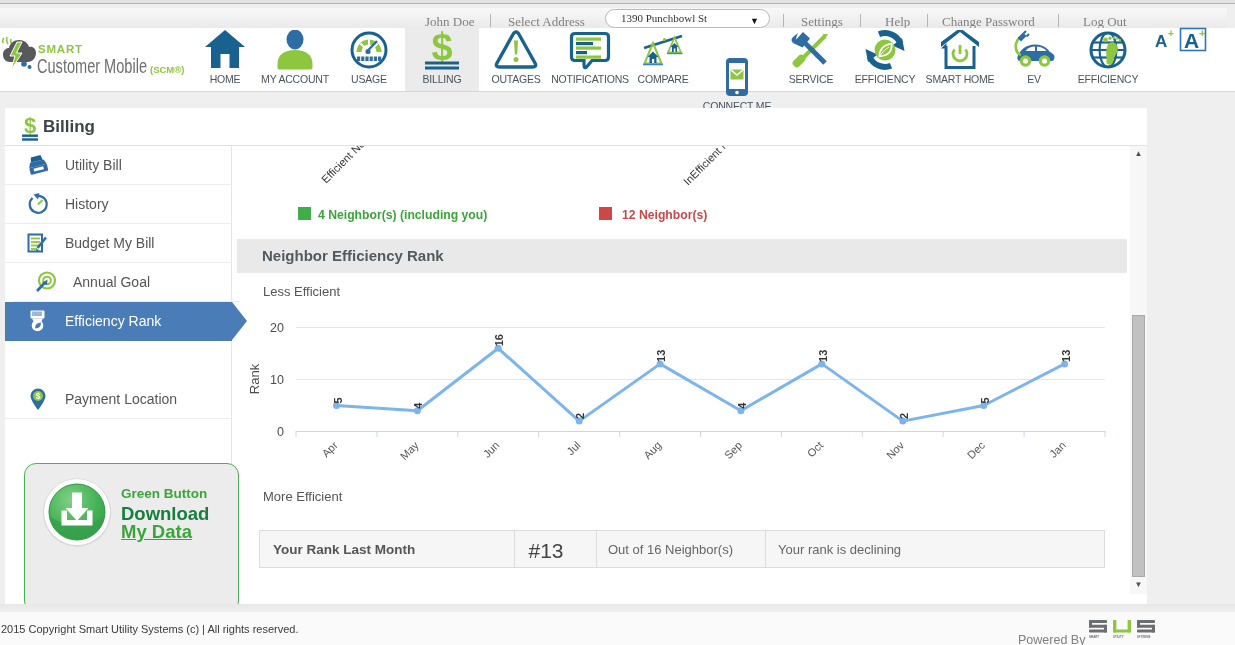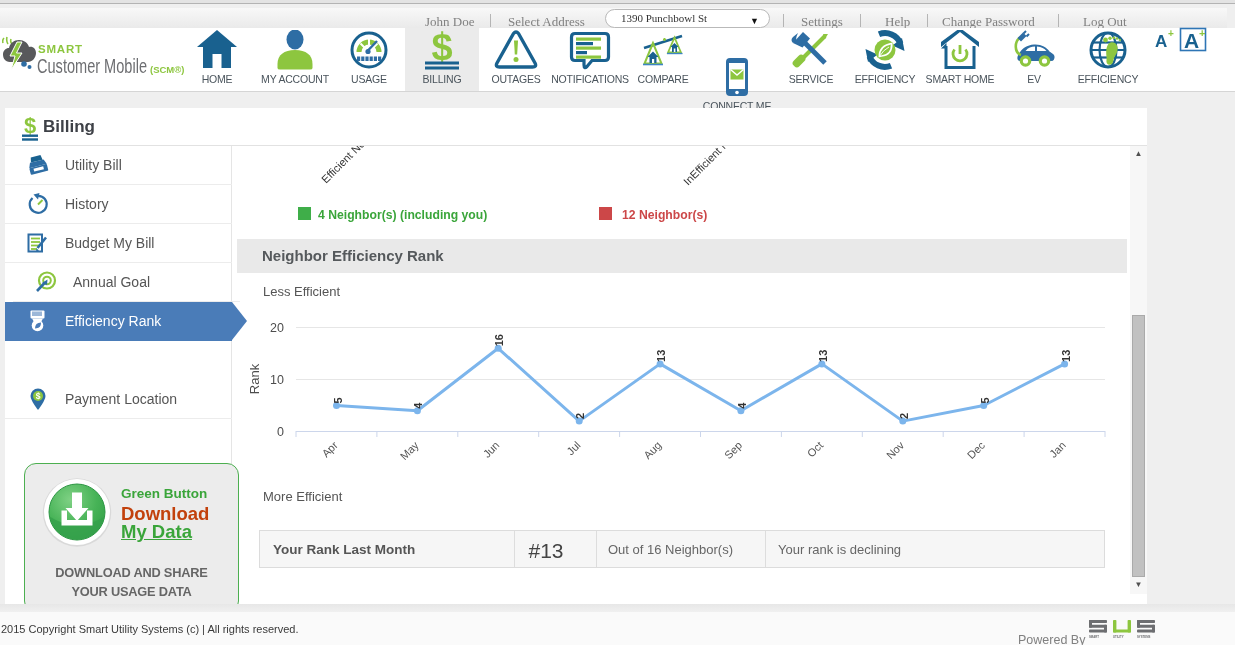--- a/index.html
+++ b/index.html
@@ -74,21 +74,21 @@
   <path d="M8,26 C3,26 1,22 1,18.5 C1,14.5 4,12 7,12 C8,7 12,4 17,4 C22,4 26,7 27,11 C31,10 34,13 34,17 C34,22 30,26 26,26 Z" fill="#58595b"></path>
   <path d="M15,6 L8,20 L13,20 L9,34 L20,17 L14.5,17 L20,6 Z" fill="#8dc63f" stroke="#fff" stroke-width="1"></path>
   <circle cx="22" cy="28" r="2.8" fill="#2e6da4"></circle>
   <circle cx="27.5" cy="31" r="2" fill="#2e6da4"></circle>
   <text x="36" y="17" font-size="11.5" font-weight="bold" fill="#8dc63f" letter-spacing="0.8">SMART</text>
   <text x="35" y="37" font-size="19.5" fill="#6d6e71" textLength="110" lengthAdjust="spacingAndGlyphs">Customer Mobile</text>
   <text x="148" y="37" font-size="9.5" font-weight="bold" fill="#8dc63f">(SCM®)</text>
 </svg>
 
 <div class="abs" id="nav">
-  <div class="nitem" style="left:180px;text-align:right;">
+  <div class="nitem" style="left:188px;text-align:right;">
     <svg width="44" height="40" viewBox="0 0 44 40">
       <polygon points="22,0 42,17 2,17" fill="#19618f"></polygon>
       <rect x="8" y="17" width="28" height="21" fill="#19618f"></rect>
       <rect x="17.5" y="24" width="9" height="14" fill="#fff"></rect>
     </svg>
     <div class="nlabel">HOME</div>
   </div>
   <div class="nitem" style="left:258px;">
     <svg width="44" height="40" viewBox="0 0 44 40">
       <ellipse cx="22" cy="9.5" rx="8.5" ry="10" fill="#2e6da4"></ellipse>
@@ -333,23 +333,22 @@
         </radialGradient>
       </defs>
       <circle cx="35" cy="35.5" r="34.2" fill="#d9d9d9"></circle>
       <circle cx="35" cy="35" r="33" fill="#fff"></circle>
       <circle cx="35" cy="35" r="28" fill="url(#ggrad)" stroke="#2d9644" stroke-width="1"></circle>
       <path d="M7.5,39.5 Q35,57 62.5,39.5 A28,28 0 0 1 7.5,39.5 Z" fill="#35a04b" opacity="0.8"></path>
       <polygon points="35,44 23.5,31 30,31 30,15.5 40,15.5 40,31 46.5,31" fill="#fff"></polygon>
       <path d="M19.5,33.5 L19.5,48.5 L50.5,48.5 L50.5,33.5 L45,33.5 L45,43 L25,43 L25,33.5 Z" fill="#fff"></path>
     </svg>
     <div style="position:absolute;left:96px;top:22px;font-size:13.5px;font-weight:bold;color:#3aa53a;">Green Button</div>
-    <div style="position:absolute;left:96px;top:39px;font-size:18.5px;font-weight:bold;color:#c2410c;">Download</div>
+    <div style="position:absolute;left:96px;top:39px;font-size:18.5px;font-weight:bold;color:#15803d;">Download</div>
     <div style="position:absolute;left:96px;top:57px;font-size:18.5px;font-weight:bold;color:#3aa53a;text-decoration:underline;">My Data</div>
-    <div style="position:absolute;left:0;top:100px;width:100%;text-align:center;font-size:12.8px;font-weight:bold;color:#666;line-height:18.5px;letter-spacing:-0.2px;">DOWNLOAD AND SHARE<br>YOUR USAGE DATA</div>
   </div>
 </div>
 
 <svg class="abs" id="main" style="left:232px; top:146px;" width="898" height="458" viewBox="0 0 898 458">
   <text transform="translate(94,38) rotate(-45)" font-size="11" fill="#333">Efficient Neighbors</text>
   <text transform="translate(456,40) rotate(-45)" font-size="11" fill="#333">InEfficient Neighbors</text>
   <rect x="66" y="61" width="13" height="13" fill="#3fae49"></rect>
   <text x="86" y="72.5" font-size="12.2" font-weight="bold" fill="#3aa53a">4 Neighbor(s) (including you)</text>
   <rect x="367" y="61" width="13" height="13" fill="#cc4748"></rect>
   <text x="390" y="72.5" font-size="12.2" font-weight="bold" fill="#cc4748">12 Neighbor(s)</text>

